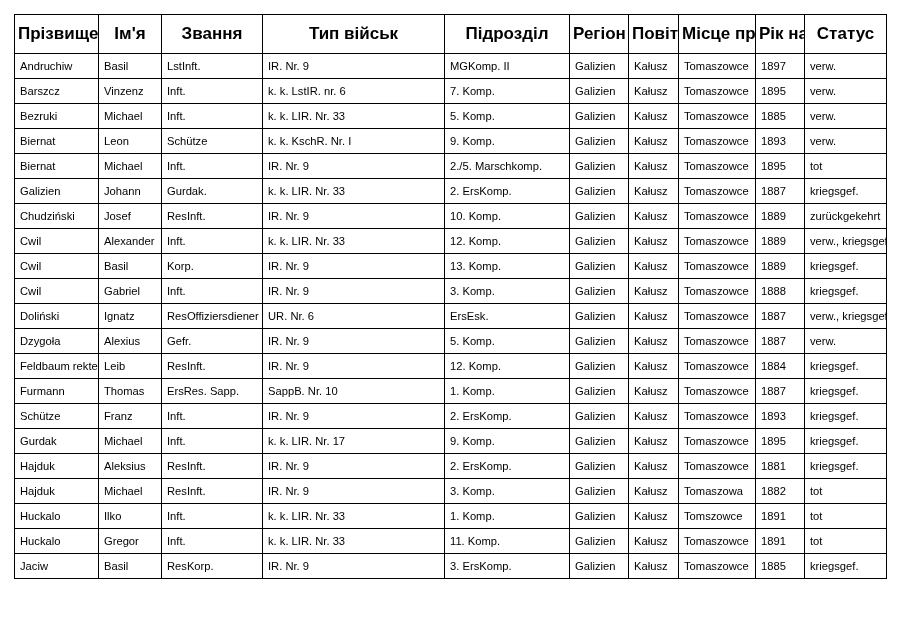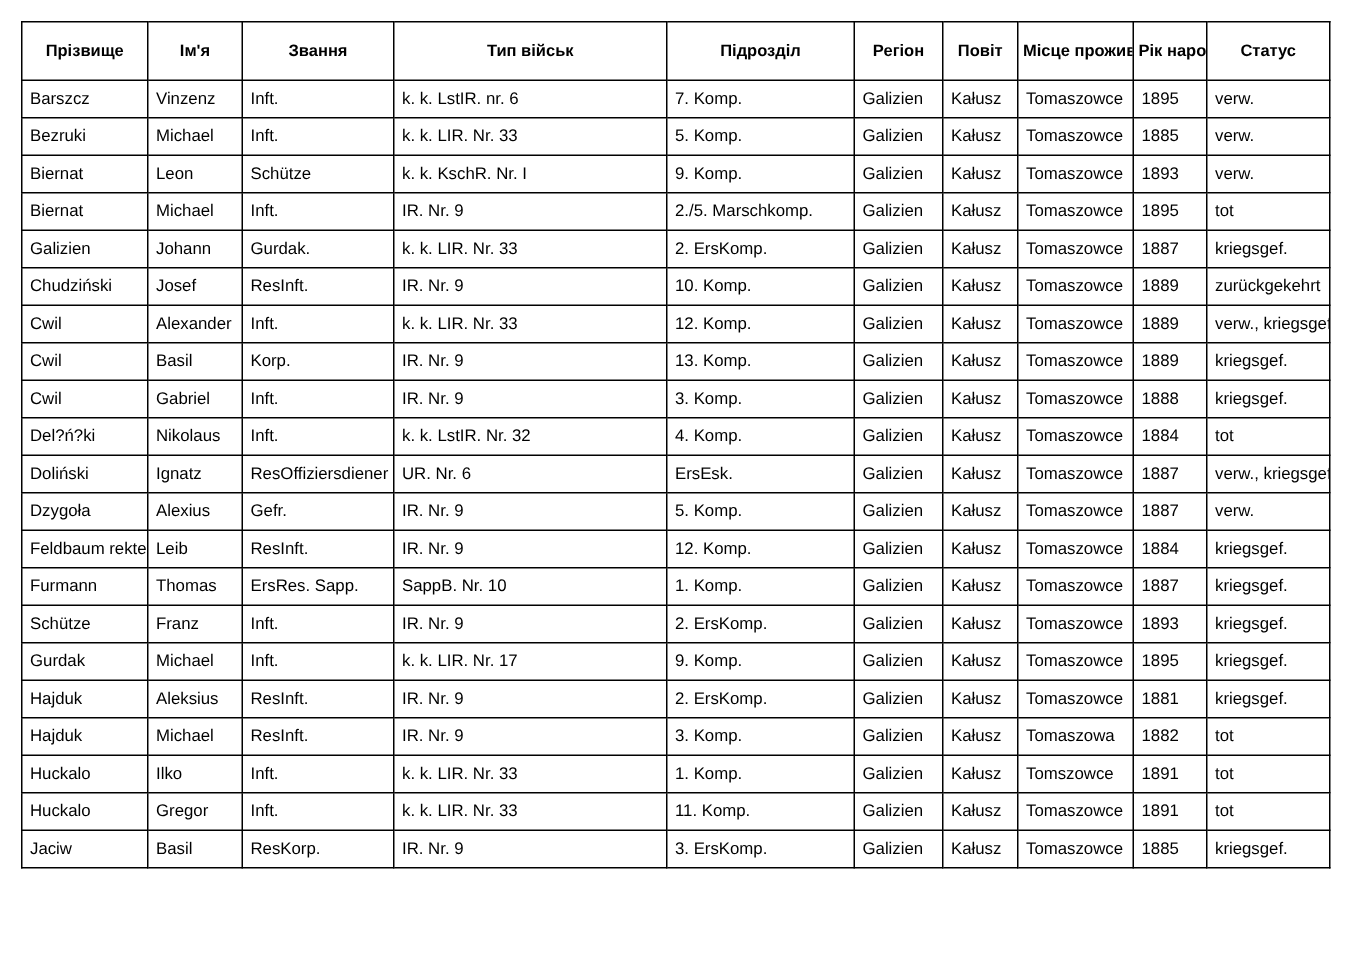--- a/index.html
+++ b/index.html
@@ -29,21 +29,21 @@
     border: 1px solid #000000;
     padding: 3px 5px;
     vertical-align: middle;
     line-height: 1.15;
     white-space: nowrap;
     overflow: hidden;
   }
   table.records thead th {
     text-align: center;
     font-weight: bold;
-    font-size: 11px;
+    font-size: 17px;
     height: 34px;
     padding: 2px 3px;
   }
   table.records tbody td {
     text-align: left;
     height: 18px;
   }
   
   col.c-surname   { width: 84px; }
   col.c-name      { width: 63px; }
@@ -84,20 +84,32 @@
         <th>Підрозділ</th>
         <th>Регіон</th>
         <th>Повіт</th>
         <th>Місце прожив.</th>
         <th>Рік народж.</th>
         <th>Статус</th>
       </tr>
     </thead>
     <tbody id="tbody">
         <tr>
+          <td>Andruchiw</td>
+          <td>Basil</td>
+          <td>LstInft.</td>
+          <td>IR. Nr. 9</td>
+          <td>MGKomp. II</td>
+          <td>Galizien</td>
+          <td>Kałusz</td>
+          <td>Tomaszowce</td>
+          <td>1897</td>
+          <td>verw.</td>
+        </tr>
+        <tr>
           <td>Barszcz</td>
           <td>Vinzenz</td>
           <td>Inft.</td>
           <td>k. k. LstIR. nr. 6</td>
           <td>7. Komp.</td>
           <td>Galizien</td>
           <td>Kałusz</td>
           <td>Tomaszowce</td>
           <td>1895</td>
           <td>verw.</td>
@@ -192,32 +204,20 @@
           <td>Inft.</td>
           <td>IR. Nr. 9</td>
           <td>3. Komp.</td>
           <td>Galizien</td>
           <td>Kałusz</td>
           <td>Tomaszowce</td>
           <td>1888</td>
           <td>kriegsgef.</td>
         </tr>
         <tr>
-          <td>Del?ń?ki</td>
-          <td>Nikolaus</td>
-          <td>Inft.</td>
-          <td>k. k. LstIR. Nr. 32</td>
-          <td>4. Komp.</td>
-          <td>Galizien</td>
-          <td>Kałusz</td>
-          <td>Tomaszowce</td>
-          <td>1884</td>
-          <td>tot</td>
-        </tr>
-        <tr>
           <td>Doliński</td>
           <td>Ignatz</td>
           <td>ResOffiziersdiener</td>
           <td>UR. Nr. 6</td>
           <td>ErsEsk.</td>
           <td>Galizien</td>
           <td>Kałusz</td>
           <td>Tomaszowce</td>
           <td>1887</td>
           <td>verw., kriegsgef.</td>

